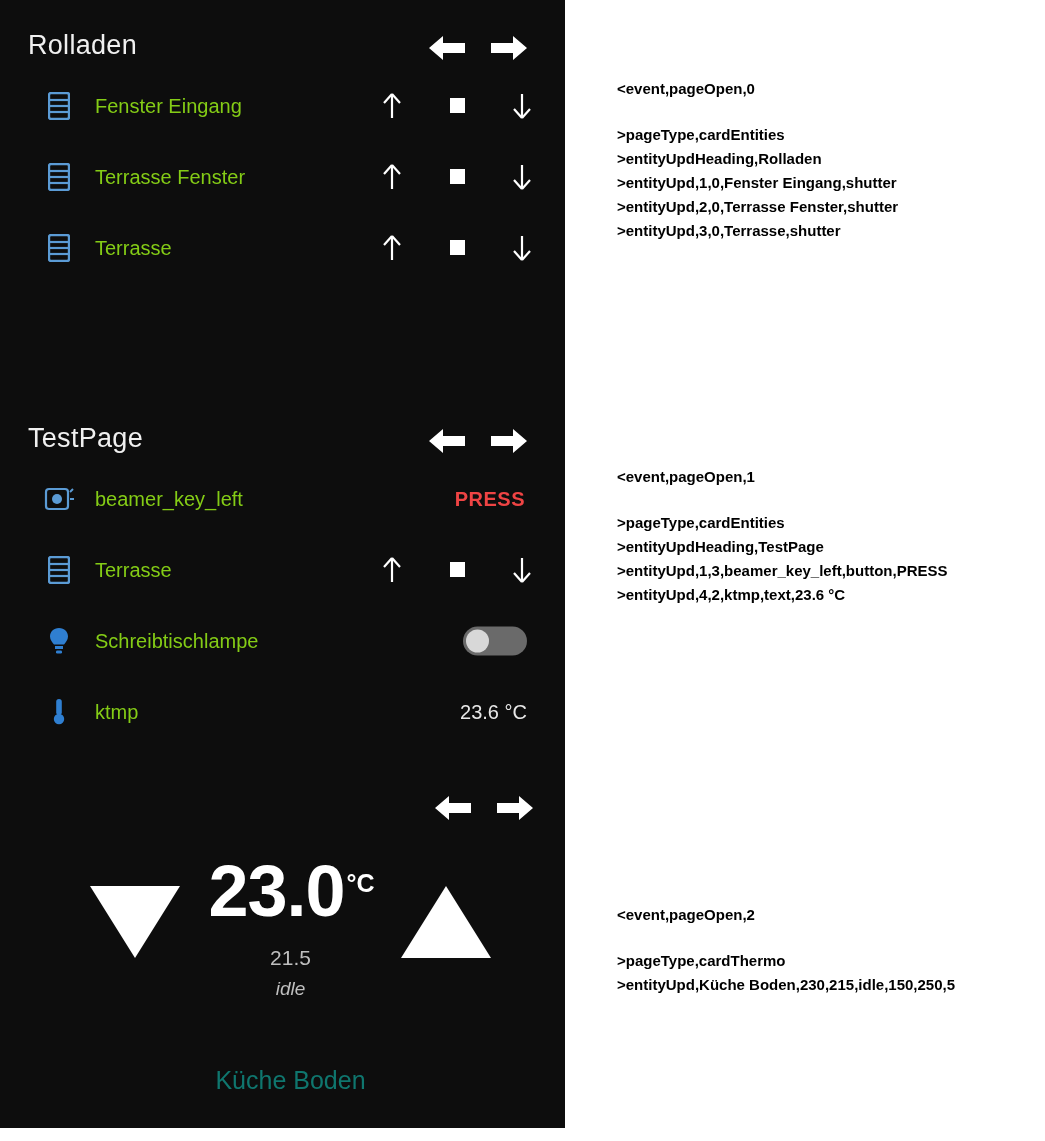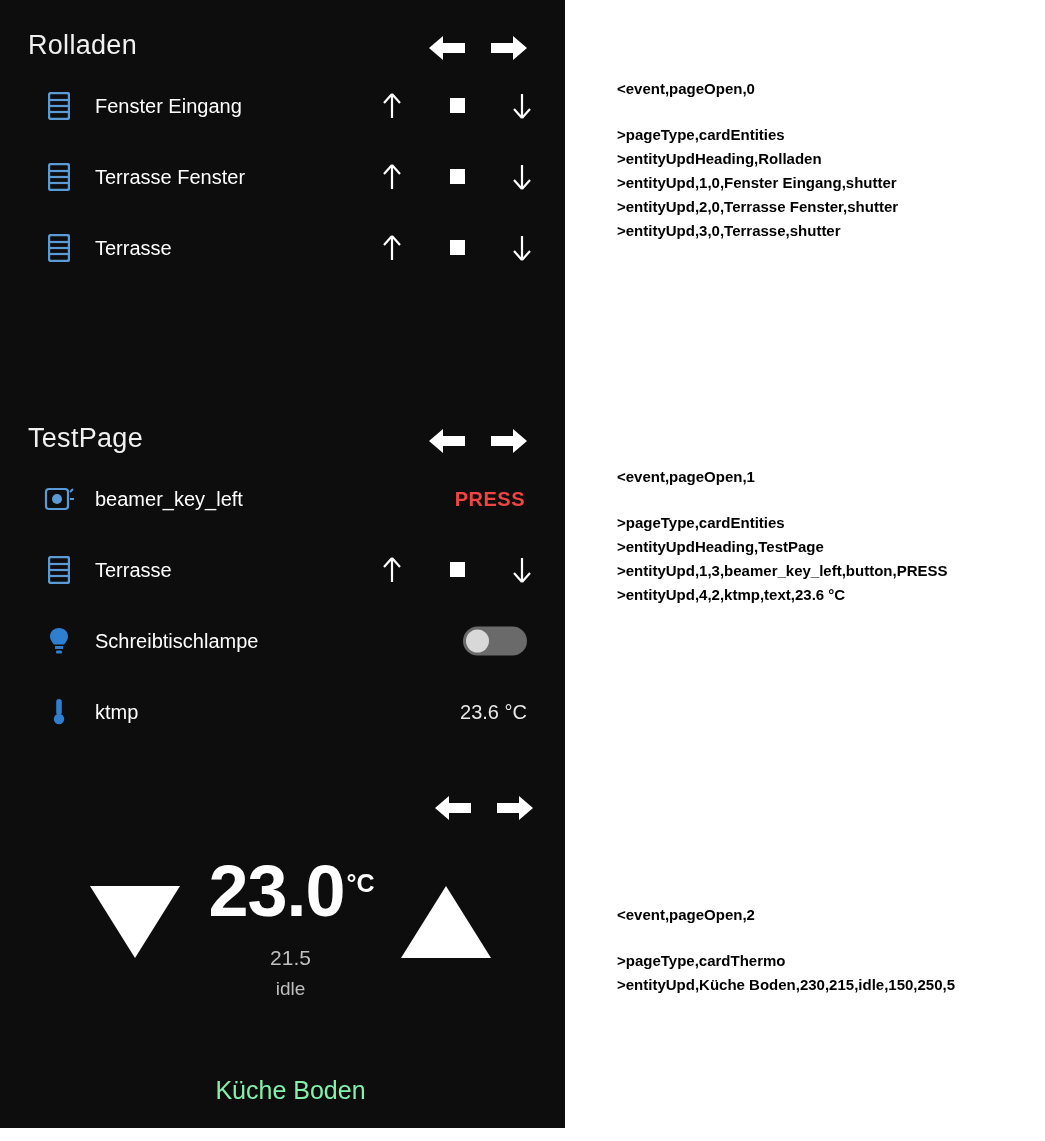--- a/index.html
+++ b/index.html
@@ -87,21 +87,21 @@
     display: flex;
     align-items: center;
     justify-content: center;
   }
   .row-label {
     position: absolute;
     left: 95px;
     top: 50%;
     transform: translateY(-50%);
     font-size: 20px;
-    color: #ffffff;
+    color: #84cc16;
     white-space: nowrap;
   }
   .shutter-ctrls {
     position: absolute;
     right: 38px;
     top: 50%;
     transform: translateY(-50%);
     width: 170px;
     height: 34px;
   }
@@ -205,20 +205,21 @@
     color: #bfbfbf;
   }
   .temp-state {
     position: absolute;
     left: 0;
     top: 210px;
     width: 565px;
     text-align: center;
     font-size: 19px;
     color: #bfbfbf;
+    font-style: italic;
   }
   .tri {
     position: absolute;
     top: 118px;
     width: 0;
     height: 0;
     cursor: pointer;
   }
   .tri-down {
     left: 82px;
@@ -228,25 +229,25 @@
   }
   .tri-up {
     right: 82px;
     border-left: 45px solid transparent;
     border-right: 45px solid transparent;
     border-bottom: 72px solid #ffffff;
   }
   .thermo-name {
     position: absolute;
     left: 0;
-    top: 308px;
+    top: 298px;
     width: 565px;
     text-align: center;
     font-size: 25px;
-    color: #86efac;
+    color: #0f766e;
   }
 
   
   .log-block {
     position: absolute;
     font-family: "Liberation Sans", sans-serif;
     color: #000000;
   }
   .log-head {
     font-size: 15px;

